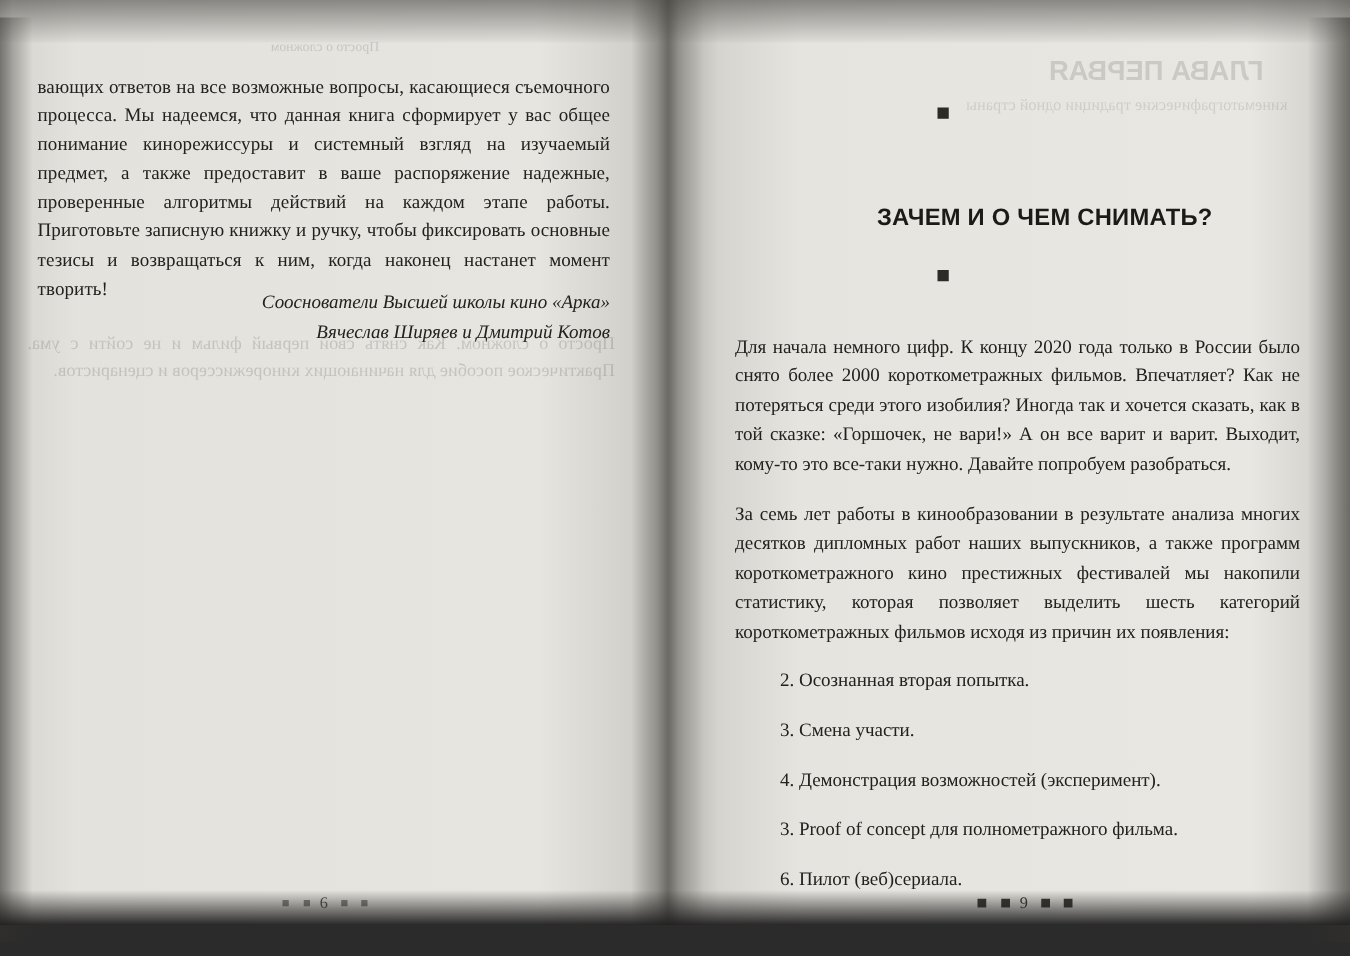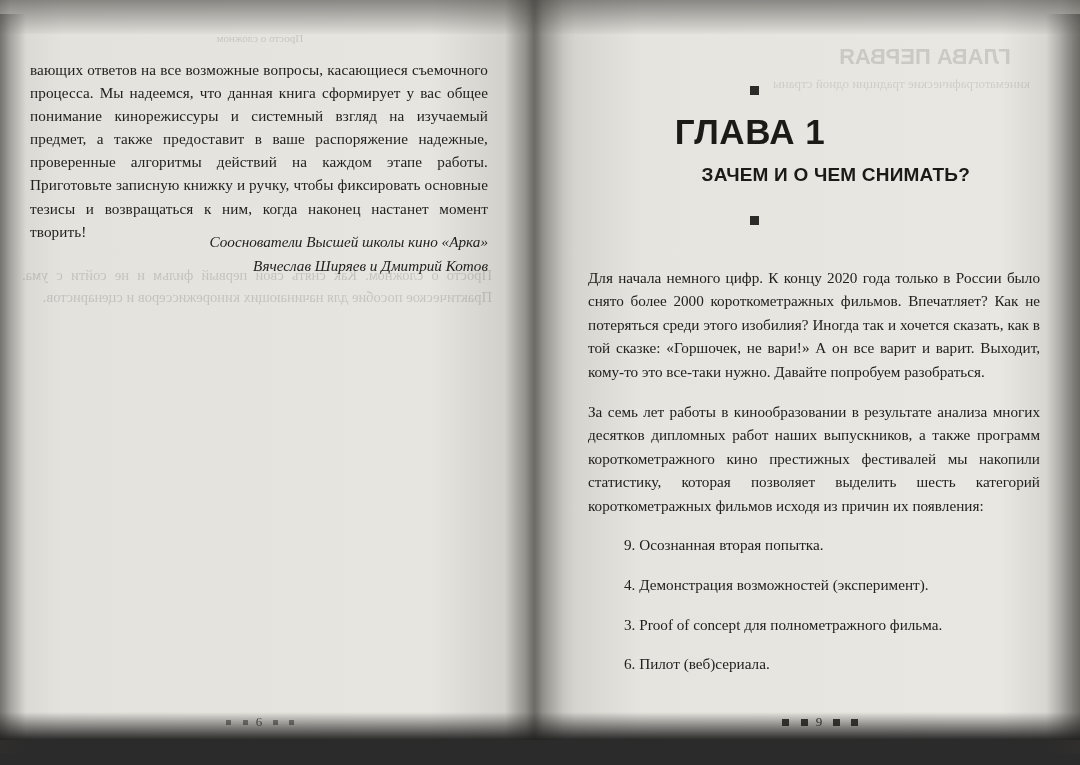--- a/index.html
+++ b/index.html
@@ -282,29 +282,29 @@
       </div>
 
       <div class="page-curve-l"></div>
     </div>
 
     <div class="right-page">
       <div class="showthrough-right-head">ГЛАВА ПЕРВАЯ</div>
       <div class="showthrough-right">кинематографические традиции одной страны</div>
 
       <div class="chap-mark top"></div>
-      <div class="chapter-title">ГЛАВА 1</div>
       <div class="chapter-sub">ЗАЧЕМ И О ЧЕМ СНИМАТЬ?</div>
       <div class="chap-mark bottom"></div>
 
       <div class="right-text">
         <p>Для начала немного цифр. К концу 2020 года только в России было снято более 2000 короткометражных фильмов. Впечатляет? Как не потеряться среди этого изобилия? Иногда так и хочется сказать, как в той сказке: «Горшочек, не вари!» А он все варит и варит. Выходит, кому-то это все-таки нужно. Давайте попробуем разобраться.</p>
         <p>За семь лет работы в кинообразовании в результате анализа многих десятков дипломных работ наших выпускников, а также программ короткометражного кино престижных фестивалей мы накопили статистику, которая позволяет выделить шесть категорий короткометражных фильмов исходя из причин их появления:</p>
         <ul class="num-list">
-          <li>9. Осознанная вторая попытка.</li>
+          <li>2. Осознанная вторая попытка.</li>
+          <li>3. Смена участи.</li>
           <li>4. Демонстрация возможностей (эксперимент).</li>
           <li>3. Proof of concept для полнометражного фильма.</li>
           <li>6. Пилот (веб)сериала.</li>
         </ul>
 
       </div>
 
       <div class="folio-right">
         <span class="sq"></span>
         <span class="sq"></span>

